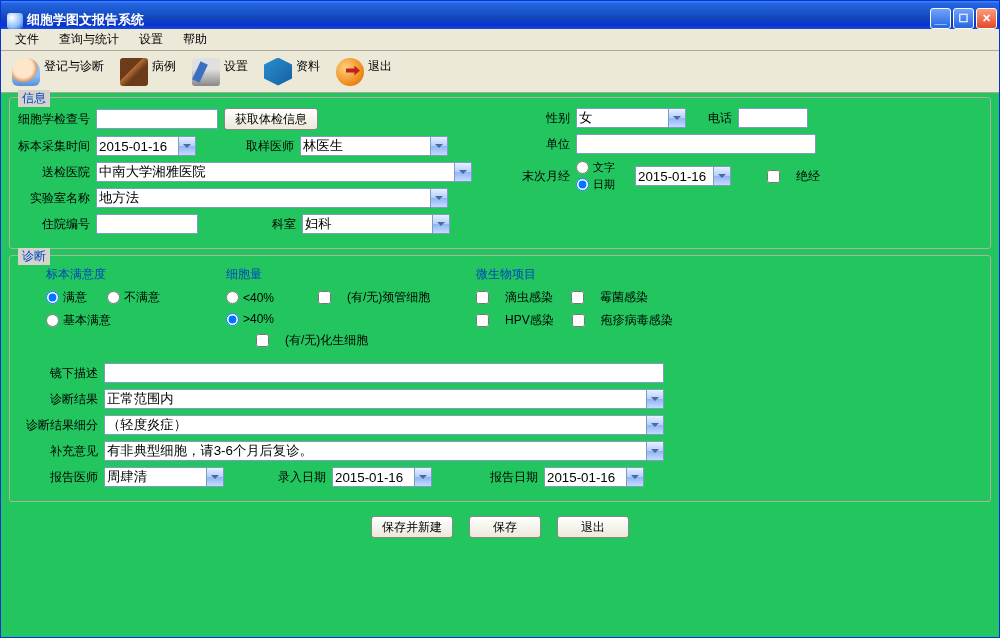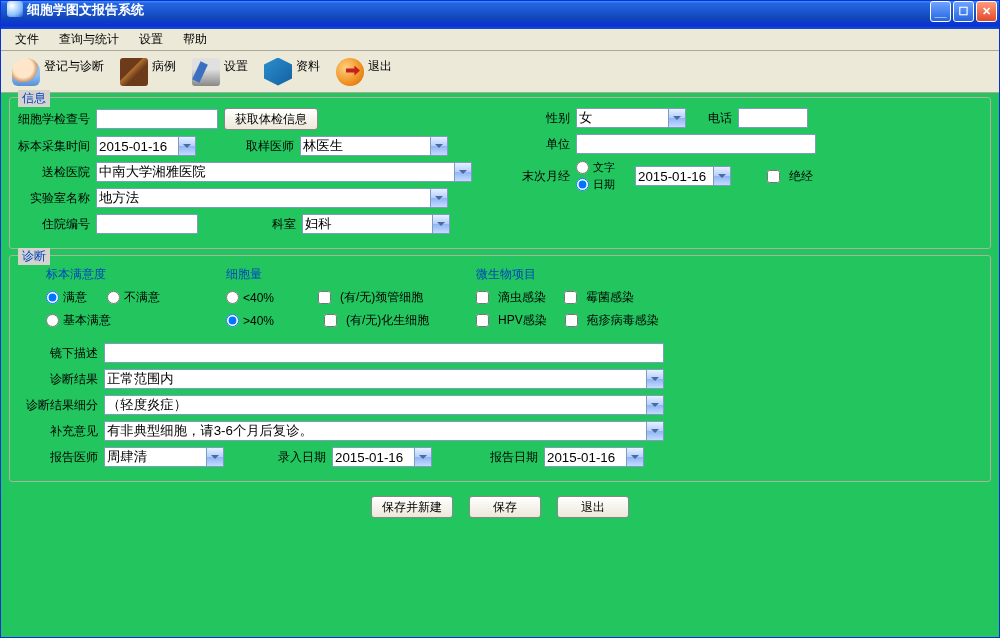--- a/index.html
+++ b/index.html
@@ -14,21 +14,21 @@
   height: 638px;
   background: #d6d3ce;
   border: 1px solid #0831d9;
   display: flex;
   flex-direction: column;
 }
 .titlebar {
   height: 28px;
   background: linear-gradient(to bottom, #3b90ff 0%, #2466e0 8%, #1851c9 45%, #1246b8 60%, #0831d9 88%, #1851c9 100%);
   display: flex;
-  align-items: flex-start;
+  align-items: flex-end;
   padding: 0 2px 0 6px;
   color: white;
   font-weight: bold;
 }
 .titlebar-icon {
   width: 16px; height: 16px; margin-right: 4px;
   background: radial-gradient(circle at 30% 30%, #fff, #8abfff 60%, #1851c9 100%);
   border-radius: 3px;
 }
 .titlebar-title { flex: 1; font-size: 13px; }
@@ -138,21 +138,21 @@
 .btn {
   height: 22px;
   padding: 0 10px;
   background: linear-gradient(to bottom, #fff, #ece9d8);
   border: 1px solid #888;
   border-radius: 3px;
   font-size: 12px;
   min-width: 72px;
 }
 .radio-group { display: inline-flex; align-items: center; gap: 4px; margin-right: 14px; }
-.check-group { display: inline-flex; align-items: center; gap: 9px; margin-right: 12px; }
+.check-group { display: inline-flex; align-items: center; gap: 16px; margin-right: 12px; }
 input[type=radio], input[type=checkbox] { margin: 0; }
 
 .info-grid { display: grid; grid-template-columns: 1fr 1fr; gap: 0 20px; }
 .left-col, .right-col { }
 
 .diag-top { display: flex; gap: 30px; margin-bottom: 8px; padding-left: 28px; }
 .diag-col { }
 
 .bottom-btns { display: flex; justify-content: center; gap: 16px; margin-top: 14px; }
 

